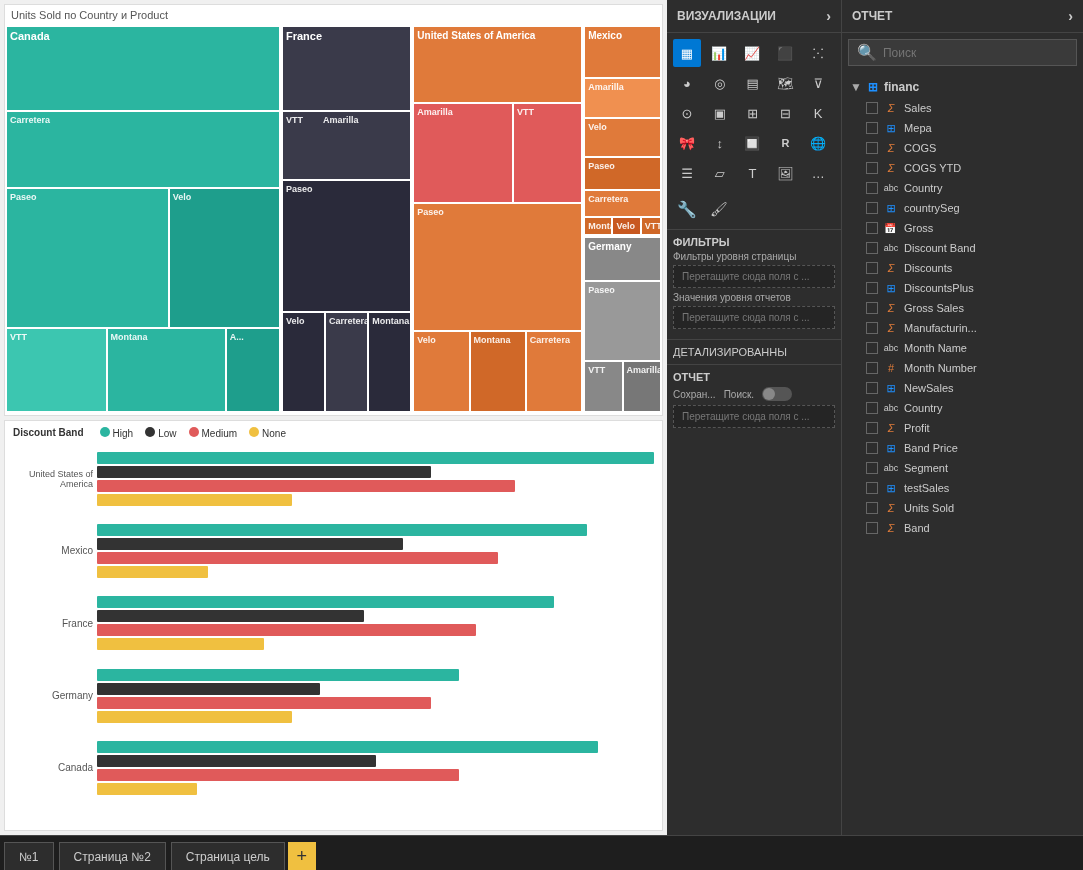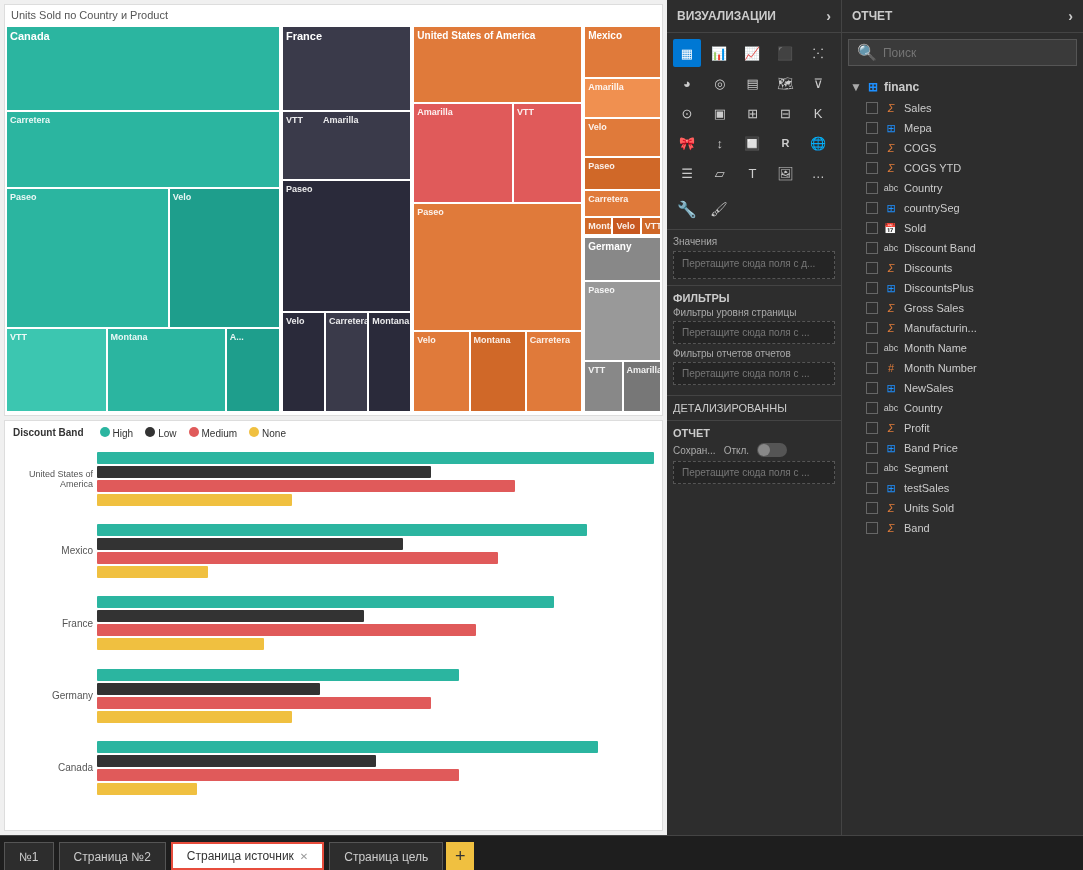--- a/index.html
+++ b/index.html
@@ -322,39 +322,35 @@
           <div class="viz-icon">▱</div>
           <div class="viz-icon">T</div>
           <div class="viz-icon">🖼</div>
           <div class="viz-icon">…</div>
         </div>
 
         <div style="display:flex; gap:4px; padding:2px 6px 6px;">
           <div class="viz-icon" style="font-size:16px;">🔧</div>
           <div class="viz-icon" style="font-size:14px;">🖌</div>
         </div>
-        <div class="viz-section">
-          <div class="viz-section-label">Значения</div>
-          <div class="viz-drop-zone">Перетащите сюда поля с д...</div>
-        </div>
         <div class="filter-section">
           <div class="filter-section-label">ФИЛЬТРЫ</div>
           <div style="font-size:10px; color:#aaa; margin-bottom:3px;">Фильтры уровня страницы</div>
           <div class="filter-drop">Перетащите сюда поля с ...</div>
-          <div style="font-size:10px; color:#aaa; margin-bottom:3px; margin-top:4px;">Фильтры отчетов отчетов</div>
+          <div style="font-size:10px; color:#aaa; margin-bottom:3px; margin-top:4px;">Значения уровня отчетов</div>
           <div class="filter-drop">Перетащите сюда поля с ...</div>
         </div>
         <div class="detail-section">
           <div class="detail-label">ДЕТАЛИЗИРОВАННЫ</div>
         </div>
         <div class="report-section">
           <div class="report-label">ОТЧЕТ</div>
           <div class="report-toggle">
             <span>Сохран...</span>
-            <span>Откл.</span>
+            <span>Поиск.</span>
             <div class="toggle-track">
               <div class="toggle-thumb"></div>
             </div>
           </div>
           <div class="filter-drop" style="margin-top:4px;">Перетащите сюда поля с ...</div>
         </div>
       </div>
     </div>
 
     <div class="fields-panel">
@@ -399,21 +395,21 @@
           <span>Country</span>
         </div>
         <div class="field-item">
           <div class="field-checkbox"></div>
           <span class="field-icon fi-table">⊞</span>
           <span>countrySeg</span>
         </div>
         <div class="field-item">
           <div class="field-checkbox"></div>
           <span class="field-icon fi-cal">📅</span>
-          <span>Sold</span>
+          <span>Gross</span>
         </div>
         <div class="field-item">
           <div class="field-checkbox"></div>
           <span class="field-icon fi-abc">abc</span>
           <span>Discount Band</span>
         </div>
         <div class="field-item">
           <div class="field-checkbox"></div>
           <span class="field-icon fi-sigma">Σ</span>
           <span>Discounts</span>
@@ -487,24 +483,20 @@
     </div>
   </div>
 </div>
 
 <div class="bottom-tabs">
   <div class="tab">
     <span>№1</span>
   </div>
   <div class="tab">
     <span>Страница №2</span>
-  </div>
-  <div class="tab active">
-    <span>Страница источник</span>
-    <span class="tab-close">✕</span>
   </div>
   <div class="tab">
     <span>Страница цель</span>
   </div>
   <div class="tab-add">
     <span>+</span>
   </div>
 </div>
 
 </body></html>

